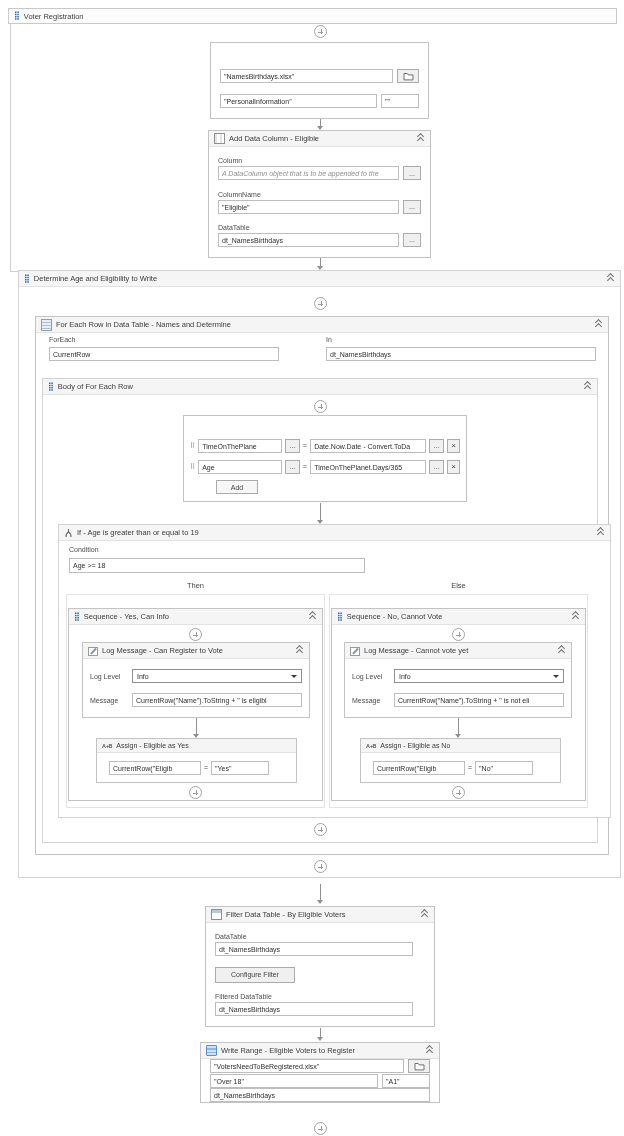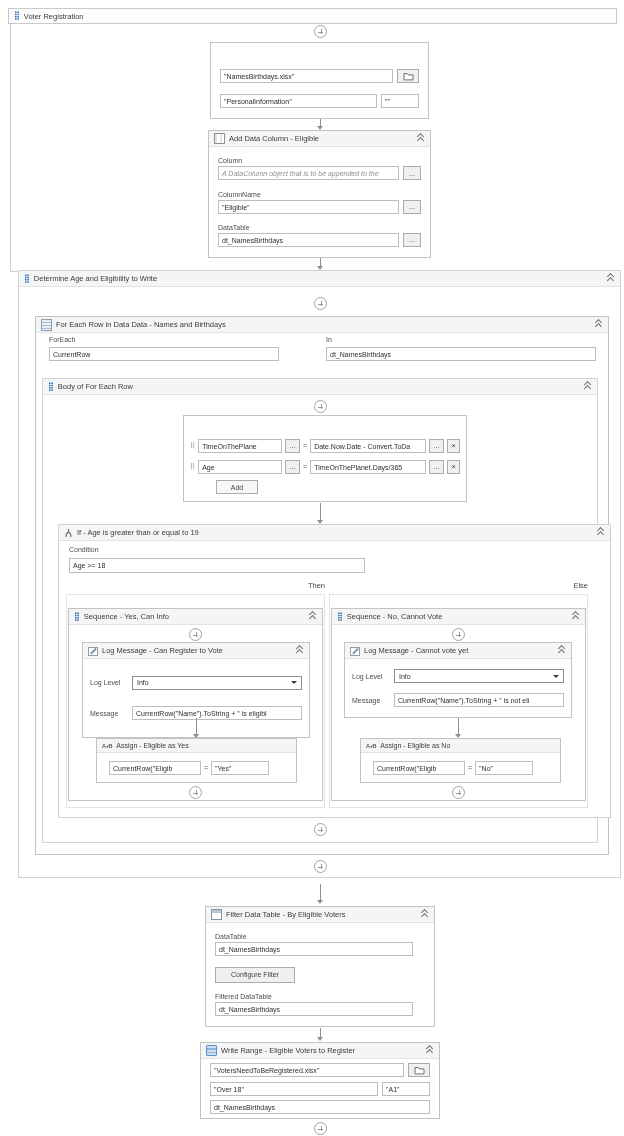--- a/index.html
+++ b/index.html
@@ -34,21 +34,21 @@
   .zone{border:1px solid #e4e4e4}
   .ic{flex:0 0 auto;display:inline-flex;align-items:center;justify-content:center}
   .seq-ic{color:#2a6db5;font-size:8px;line-height:8px;font-weight:bold}
   .drag{color:#7a7a7a;font-size:7px;line-height:7px;flex:0 0 auto}
   .badge{font-size:5.5px;color:#555;font-weight:bold;letter-spacing:-.3px;flex:0 0 auto}
   .xl-r{width:9px;height:9px;background:#ddd08e;border:1px solid #b3a45a;border-radius:1px}
   .xl-w{width:9px;height:9px;border:1px solid #5b8fc9;border-radius:1px;background:repeating-linear-gradient(180deg,#cfe0f1 0 2px,#8fb6dd 2px 3.5px)}
   .flt-ic{width:9px;height:9px;border:1px solid #7d93a8;background:linear-gradient(180deg,#b9c9d8 0 2.5px,#fff 2.5px)}
   .adc-ic{width:9px;height:9px;border:1px solid #909090;background:repeating-linear-gradient(90deg,#e3e3e3 0 2.5px,#fff 2.5px 5px)}
   .fer-ic{width:9px;height:10px;border:1px solid #8d9eb2;background:repeating-linear-gradient(180deg,#e8eef3 0 2px,#aebfd0 2px 3px)}
-  .ctr{text-align:right;font-size:7.5px;color:#444}
+  .ctr{text-align:center;font-size:7.5px;color:#444}
 </style>
 </head>
 <body>
 
 <div class="canvas">
 
   <div class="abs shdr" style="left:8px;top:8px;width:609px;height:16px">
     <span class="ic seq-ic">⣿</span>
     <span>Voter Registration</span>
   </div>
@@ -115,21 +115,21 @@
       <span>Determine Age and Eligibility to Write</span>
       <span class="chev"></span>
     </div>
   </div>
 
   <div class="abs plus" style="left:314px;top:297px"></div>
 
   <div class="abs card" style="left:35px;top:316px;width:574px;height:539px">
     <div class="hdr">
       <span class="ic fer-ic"></span>
-      <span>For Each Row in Data Data - Names and Birthdays</span>
+      <span>For Each Row in Data Table - Names and Determine</span>
       <span class="chev"></span>
     </div>
     <span class="abs lbl" style="left:13px;top:19px">ForEach</span>
     <span class="abs lbl" style="left:290px;top:19px">In</span>
     <div class="abs inp" style="left:13px;top:30px;width:230px">CurrentRow</div>
     <div class="abs inp" style="left:290px;top:30px;width:270px">dt_NamesBirthdays</div>
   </div>
 
   <div class="abs cont" style="left:42px;top:378px;width:556px;height:465px">
     <div class="hdr">
@@ -188,21 +188,21 @@
 
   <div class="abs card" style="left:68px;top:608px;width:255px;height:193px">
     <div class="hdr">
       <span class="ic seq-ic">⣿</span>
       <span>Sequence - Yes, Can Info</span>
       <span class="chev"></span>
     </div>
   </div>
   <div class="abs plus" style="left:189px;top:628px"></div>
 
-  <div class="abs card" style="left:82px;top:642px;width:228px;height:96px">
+  <div class="abs card" style="left:82px;top:642px;width:228px;height:76px">
     <div class="hdr">
       <svg class="ic" width="10" height="10" viewBox="0 0 10 10">
           <rect x="0.5" y="1.5" width="9" height="8" fill="#fff" stroke="#9a9a9a"></rect>
           <path d="M2.2 7.2 L7.4 1.8 L8.8 3.2 L3.6 8.6 Z" fill="#7c97ad"></path>
         </svg>
       <span>Log Message - Can Register to Vote</span>
       <span class="chev"></span>
     </div>
     <div class="bd" style="padding:0 7px">
       <div class="row">
@@ -307,21 +307,21 @@
       </div>
       <div class="grp">
         <span class="lbl">Filtered DataTable</span>
         <div class="inp" style="width:198px">dt_NamesBirthdays</div>
       </div>
     </div>
   </div>
 
   <div class="abs arrow" style="left:316px;top:1028px;height:13px"></div>
 
-  <div class="abs card" style="left:200px;top:1042px;width:240px;height:77px">
+  <div class="abs card" style="left:200px;top:1042px;width:240px;height:61px">
     <div class="hdr">
       <span class="ic xl-w"></span>
       <span>Write Range - Eligible Voters to Register</span>
       <span class="chev"></span>
     </div>
     <div class="bd">
       <div class="row">
         <div class="inp" style="flex:1">"VotersNeedToBeRegistered.xlsx"</div>
         <div class="btn" style="width:22px">
           <svg width="11" height="9" viewBox="0 0 11 9">

